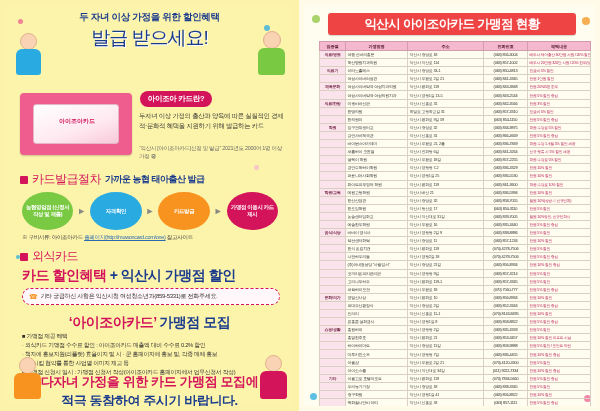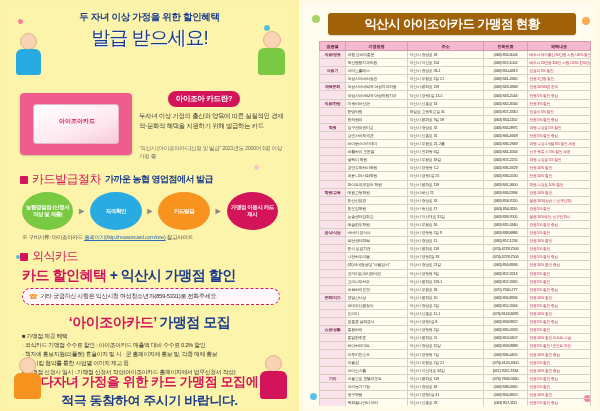--- a/index.html
+++ b/index.html
@@ -78,21 +78,20 @@
   }
 
   .badge-q {
     position: absolute; left: 134px; top: 86px;
     width: 72px; height: 16px;
     background: #d4145a; color: #fff;
     border-radius: 9px;
     font-size: 7.5px; font-weight: bold;
     display: flex; align-items: center; justify-content: center;
     letter-spacing: -.3px;
-    margin-left: 28px;
   }
   .q-body {
     position: absolute; left: 133px; top: 106px; width: 145px;
     font-size: 6.4px; line-height: 1.5; color: #33322f; letter-spacing: -.3px;
   }
   .q-note {
     position: absolute; left: 133px; top: 140px; width: 145px;
     font-size: 5.5px; line-height: 1.45; color: #6b6a66; letter-spacing: -.3px;
   }
 
@@ -183,21 +182,21 @@
   }
   .rp-inner {
     position: absolute; left: 5px; top: 5px;
     width: 291px; height: 401px;
     background: #fffdf0;
     overflow: hidden;
   }
   .rp-title {
     position: absolute; left: 24px; top: 8px;
     width: 248px; height: 22px;
-    background: #a16207;
+    background: #ef4444;
     border-radius: 3px;
     color: #fff; font-size: 12.5px; font-weight: bold;
     display: flex; align-items: center; justify-content: center;
     letter-spacing: -.6px;
     box-shadow: 0 1px 1px rgba(0,0,0,.15);
   }
   table.store {
     position: absolute; left: 15px; top: 36px;
     width: 271px;
     border-collapse: collapse;
@@ -276,21 +275,21 @@
       </div>
 
       <div class="badge-q">아이조아 카드란?</div>
       <div class="q-body">두자녀 이상 가정의 출산과 양육에 따른 실질적인 경제적·문화적 혜택을 지원하기 위해 발급하는 카드</div>
       <div class="q-note">“익산시 [아이조아카드]신청 및 발급”
 2021년도 2000여 1명 이상 가정 중</div>
 
       <div class="sec-head" style="top:166px;">
         <span class="sq"></span>
         <span class="t1">카드발급절차</span>
-        <span class="t2">가까운 농협 영업점에서 발급</span>
+        <span class="t2">가까운 농협 태아출산 발급</span>
       </div>
 
       <div class="flow">
         <div class="flow-step fs1">농협영업점
 (신청서 작성
 및 제출)</div>
         <span class="flow-arrow">►</span>
         <div class="flow-step fs2">자격확인</div>
         <span class="flow-arrow">►</span>
         <div class="flow-step fs3">카드발급</div>

